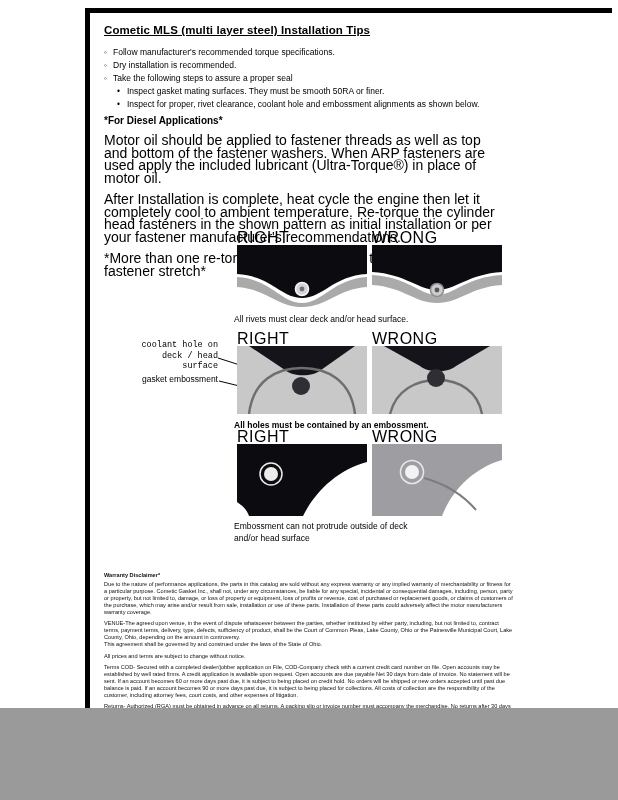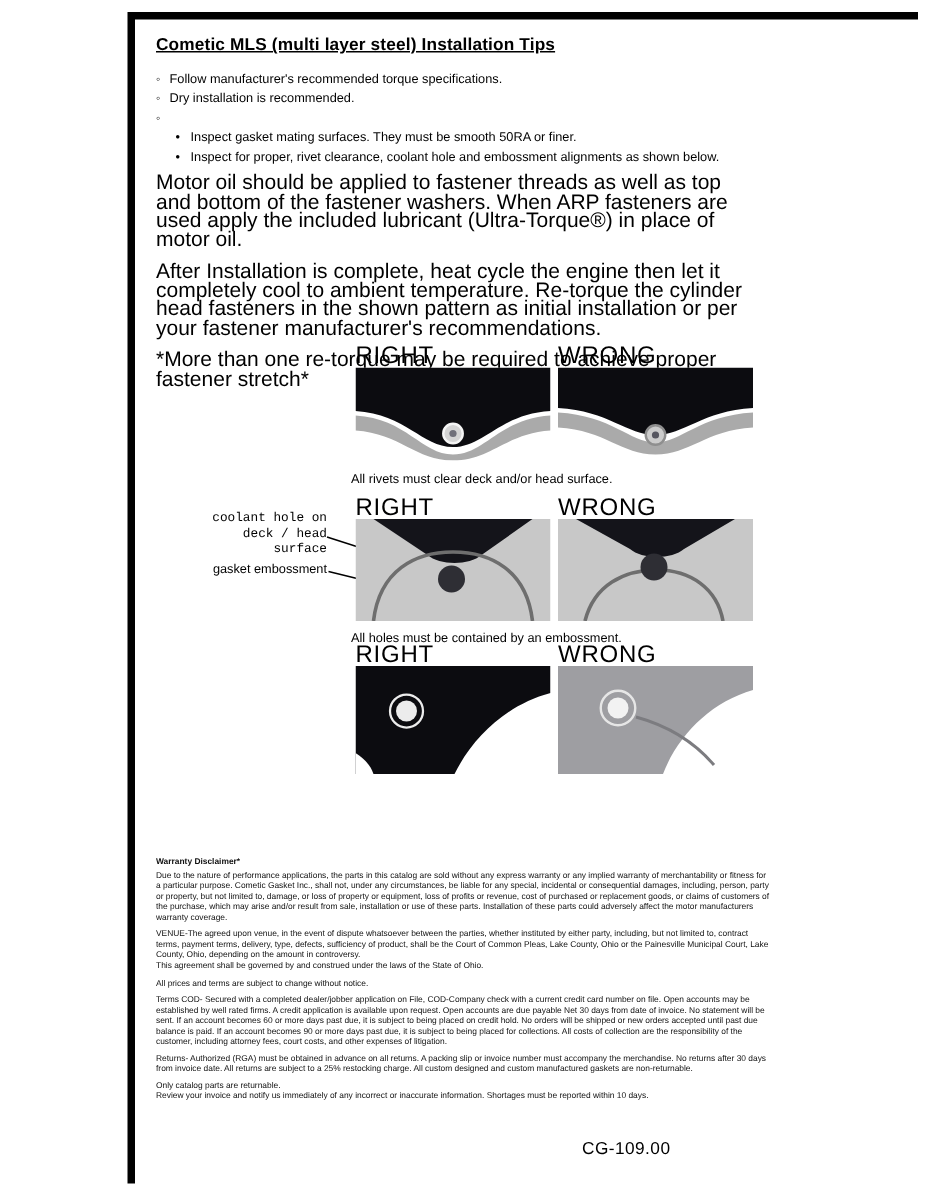--- a/index.html
+++ b/index.html
@@ -1,18 +1,18 @@
 <!DOCTYPE html>
 <html><head>
 <meta charset="utf-8">
 <style>
   * { margin:0; padding:0; box-sizing:border-box; }
   html,body { background:#9a9a9a; }
   body { font-family:"Liberation Sans", sans-serif; }
-  .page { position:relative; width:618px; height:800px; background:#ffffff; color:#000; margin:0 auto; overflow:hidden; }
+  .page { position:relative; width:618px; height:708px; background:#ffffff; color:#000; margin:0 auto; overflow:hidden; }
 
   .rule-top  { position:absolute; left:88px; top:8px; width:524px; height:5px; background:#000; }
   .rule-left { position:absolute; left:85px; top:8px; width:5px; height:781px; background:#000; }
 
   .title { position:absolute; left:104px; top:24px; font-size:11.5px; font-weight:bold; text-decoration:underline; letter-spacing:.1px; }
 
   .bullets { position:absolute; left:104px; top:46px; width:440px; font-size:8.5px; line-height:13px; }
   .b { display:flex; }
   .b .mk { width:9px; flex:0 0 9px; font-size:8px; }
   .b.sub { margin-left:13px; }
@@ -50,32 +50,34 @@
     <div class="b">
       <span class="mk">◦</span>
       <span>Follow manufacturer's recommended torque specifications.</span>
     </div>
     <div class="b">
       <span class="mk">◦</span>
       <span>Dry installation is recommended.</span>
     </div>
     <div class="b">
       <span class="mk">◦</span>
+      <span>Take the following steps to assure a proper seal</span>
     </div>
     <div class="b sub">
       <span class="mk">•</span>
       <span>Inspect gasket mating surfaces.  They must be smooth 50RA or finer.</span>
     </div>
     <div class="b sub">
       <span class="mk">•</span>
       <span>Inspect for proper, rivet clearance, coolant hole and embossment alignments as shown below.</span>
     </div>
   </div>
 
   <div class="diesel">
+    <div class="dh">*For Diesel Applications*</div>
     <p class="dp p1">Motor oil should be applied to fastener threads as well as top and bottom of the fastener washers. When ARP fasteners are used apply the included lubricant (Ultra-Torque®) in place of motor oil.</p>
     <p class="dp p2">After Installation is complete, heat cycle the engine then let it completely cool to ambient temperature. Re-torque the cylinder head fasteners in the shown pattern as initial installation or per your fastener manufacturer's recommendations.</p>
     <p class="dp">*More than one re-torque may be required to achieve proper fastener stretch*</p>
   </div>
 
   <div class="lab" style="left:237px; top:229px;">RIGHT</div>
   <div class="lab" style="left:372px; top:229px;">WRONG</div>
 
   <svg class="img" style="left:237px; top:245px;" width="130" height="62" viewBox="0 0 130 62">
     <rect width="130" height="62" fill="#ffffff"></rect>
@@ -109,39 +111,41 @@
     <path d="M12,0 L118,0 L84,24 C76,31 56,31 48,24 Z" fill="#14141a"></path>
     <path d="M12,68 C16,34 40,22 65,22 C90,22 114,34 118,68" fill="none" stroke="#6e6e6e" stroke-width="2.4"></path>
     <circle cx="64" cy="40" r="9" fill="#2e2e34"></circle>
   </svg>
   <svg class="img" style="left:372px; top:346px;" width="130" height="68" viewBox="0 0 130 68">
     <rect width="130" height="68" fill="#c8c8c8"></rect>
     <path d="M12,0 L118,0 L84,20 C76,27 56,27 48,20 Z" fill="#14141a"></path>
     <path d="M18,68 C24,44 44,34 66,34 C88,34 106,46 110,68" fill="none" stroke="#6e6e6e" stroke-width="2.4"></path>
     <circle cx="64" cy="32" r="9" fill="#2e2e34"></circle>
   </svg>
-  <div class="cap" style="top:419px;">All holes must be contained by an embossment.</div>
+  <div class="cap" style="top:419px;font-weight:bold;">All holes must be contained by an embossment.</div>
 
   <div class="lab" style="left:237px; top:428px;">RIGHT</div>
   <div class="lab" style="left:372px; top:428px;">WRONG</div>
 
   <svg class="img" style="left:237px; top:444px;" width="130" height="72" viewBox="0 0 130 72">
     <rect width="130" height="72" fill="#ffffff"></rect>
     <path d="M0,0 L130,0 L130,18 C100,26 78,48 66,72 L0,72 Z" fill="#0c0c10"></path>
     <path d="M0,72 L0,58 C6,62 10,66 12,72 Z" fill="#ffffff"></path>
     <circle cx="34" cy="30" r="7" fill="#ececec"></circle>
     <circle cx="34" cy="30" r="11" fill="none" stroke="#ececec" stroke-width="1.5"></circle>
   </svg>
   <svg class="img" style="left:372px; top:444px;" width="130" height="72" viewBox="0 0 130 72">
     <rect width="130" height="72" fill="#ffffff"></rect>
     <path d="M0,0 L130,0 L130,16 C102,24 80,46 70,72 L0,72 Z" fill="#9e9ea2"></path>
     <circle cx="40" cy="28" r="7" fill="#f2f2f2"></circle>
     <circle cx="40" cy="28" r="11.5" fill="none" stroke="#e6e6e6" stroke-width="1.6"></circle>
     <path d="M52,34 C74,40 92,52 104,66" fill="none" stroke="#7c7c80" stroke-width="2"></path>
   </svg>
+  <div class="cap" style="top:520px;">Embossment can not protrude outside of deck
+and/or head surface</div>
 
   <div class="legal">
     <div class="lh">Warranty Disclaimer*</div>
     <p>Due to the nature of performance applications, the parts in this catalog are sold without any express warranty or any implied warranty of merchantability or fitness for a particular purpose.  Cometic Gasket Inc., shall not, under any circumstances, be liable for any special, incidental or consequential damages, including, person, party or property, but not limited to, damage, or loss of property or equipment, loss of profits or revenue, cost of purchased or replacement goods, or claims of customers of the purchase, which may arise and/or result from sale, installation or use of these parts.  Installation of these parts could adversely affect the motor manufacturers warranty coverage.</p>
     <p>VENUE-The agreed upon venue, in the event of dispute whatsoever between the parties, whether instituted by either party, including, but not limited to, contract terms, payment terms, delivery, type, defects, sufficiency of product, shall be the Court of Common Pleas, Lake County, Ohio or the Painesville Municipal Court, Lake County, Ohio, depending on the amount in controversy.
 This agreement shall be governed by and construed under the laws of the State of Ohio.</p>
     <p>All prices and terms are subject to change without notice.</p>
     <p>Terms COD- Secured with a completed dealer/jobber application on File, COD-Company check with a current credit card number on file.  Open accounts may be established by well rated firms.  A credit application is available upon request.  Open accounts are due payable Net 30 days from date of invoice.  No statement will be sent.  If an account becomes 60 or more days past due, it is subject to being placed on credit hold.  No orders will be shipped or new orders accepted until past due balance is paid.  If an account becomes 90 or more days past due, it is subject to being placed for collections.  All costs of collection are the responsibility of the customer, including attorney fees, court costs, and other expenses of litigation.</p>
     <p>Returns- Authorized (RGA) must be obtained in advance on all returns.  A packing slip or invoice number must accompany the merchandise.  No returns after 30 days from invoice date.  All returns are subject to a 25% restocking charge.  All custom designed and custom manufactured gaskets are non-returnable.</p>
     <p>Only catalog parts are returnable.

